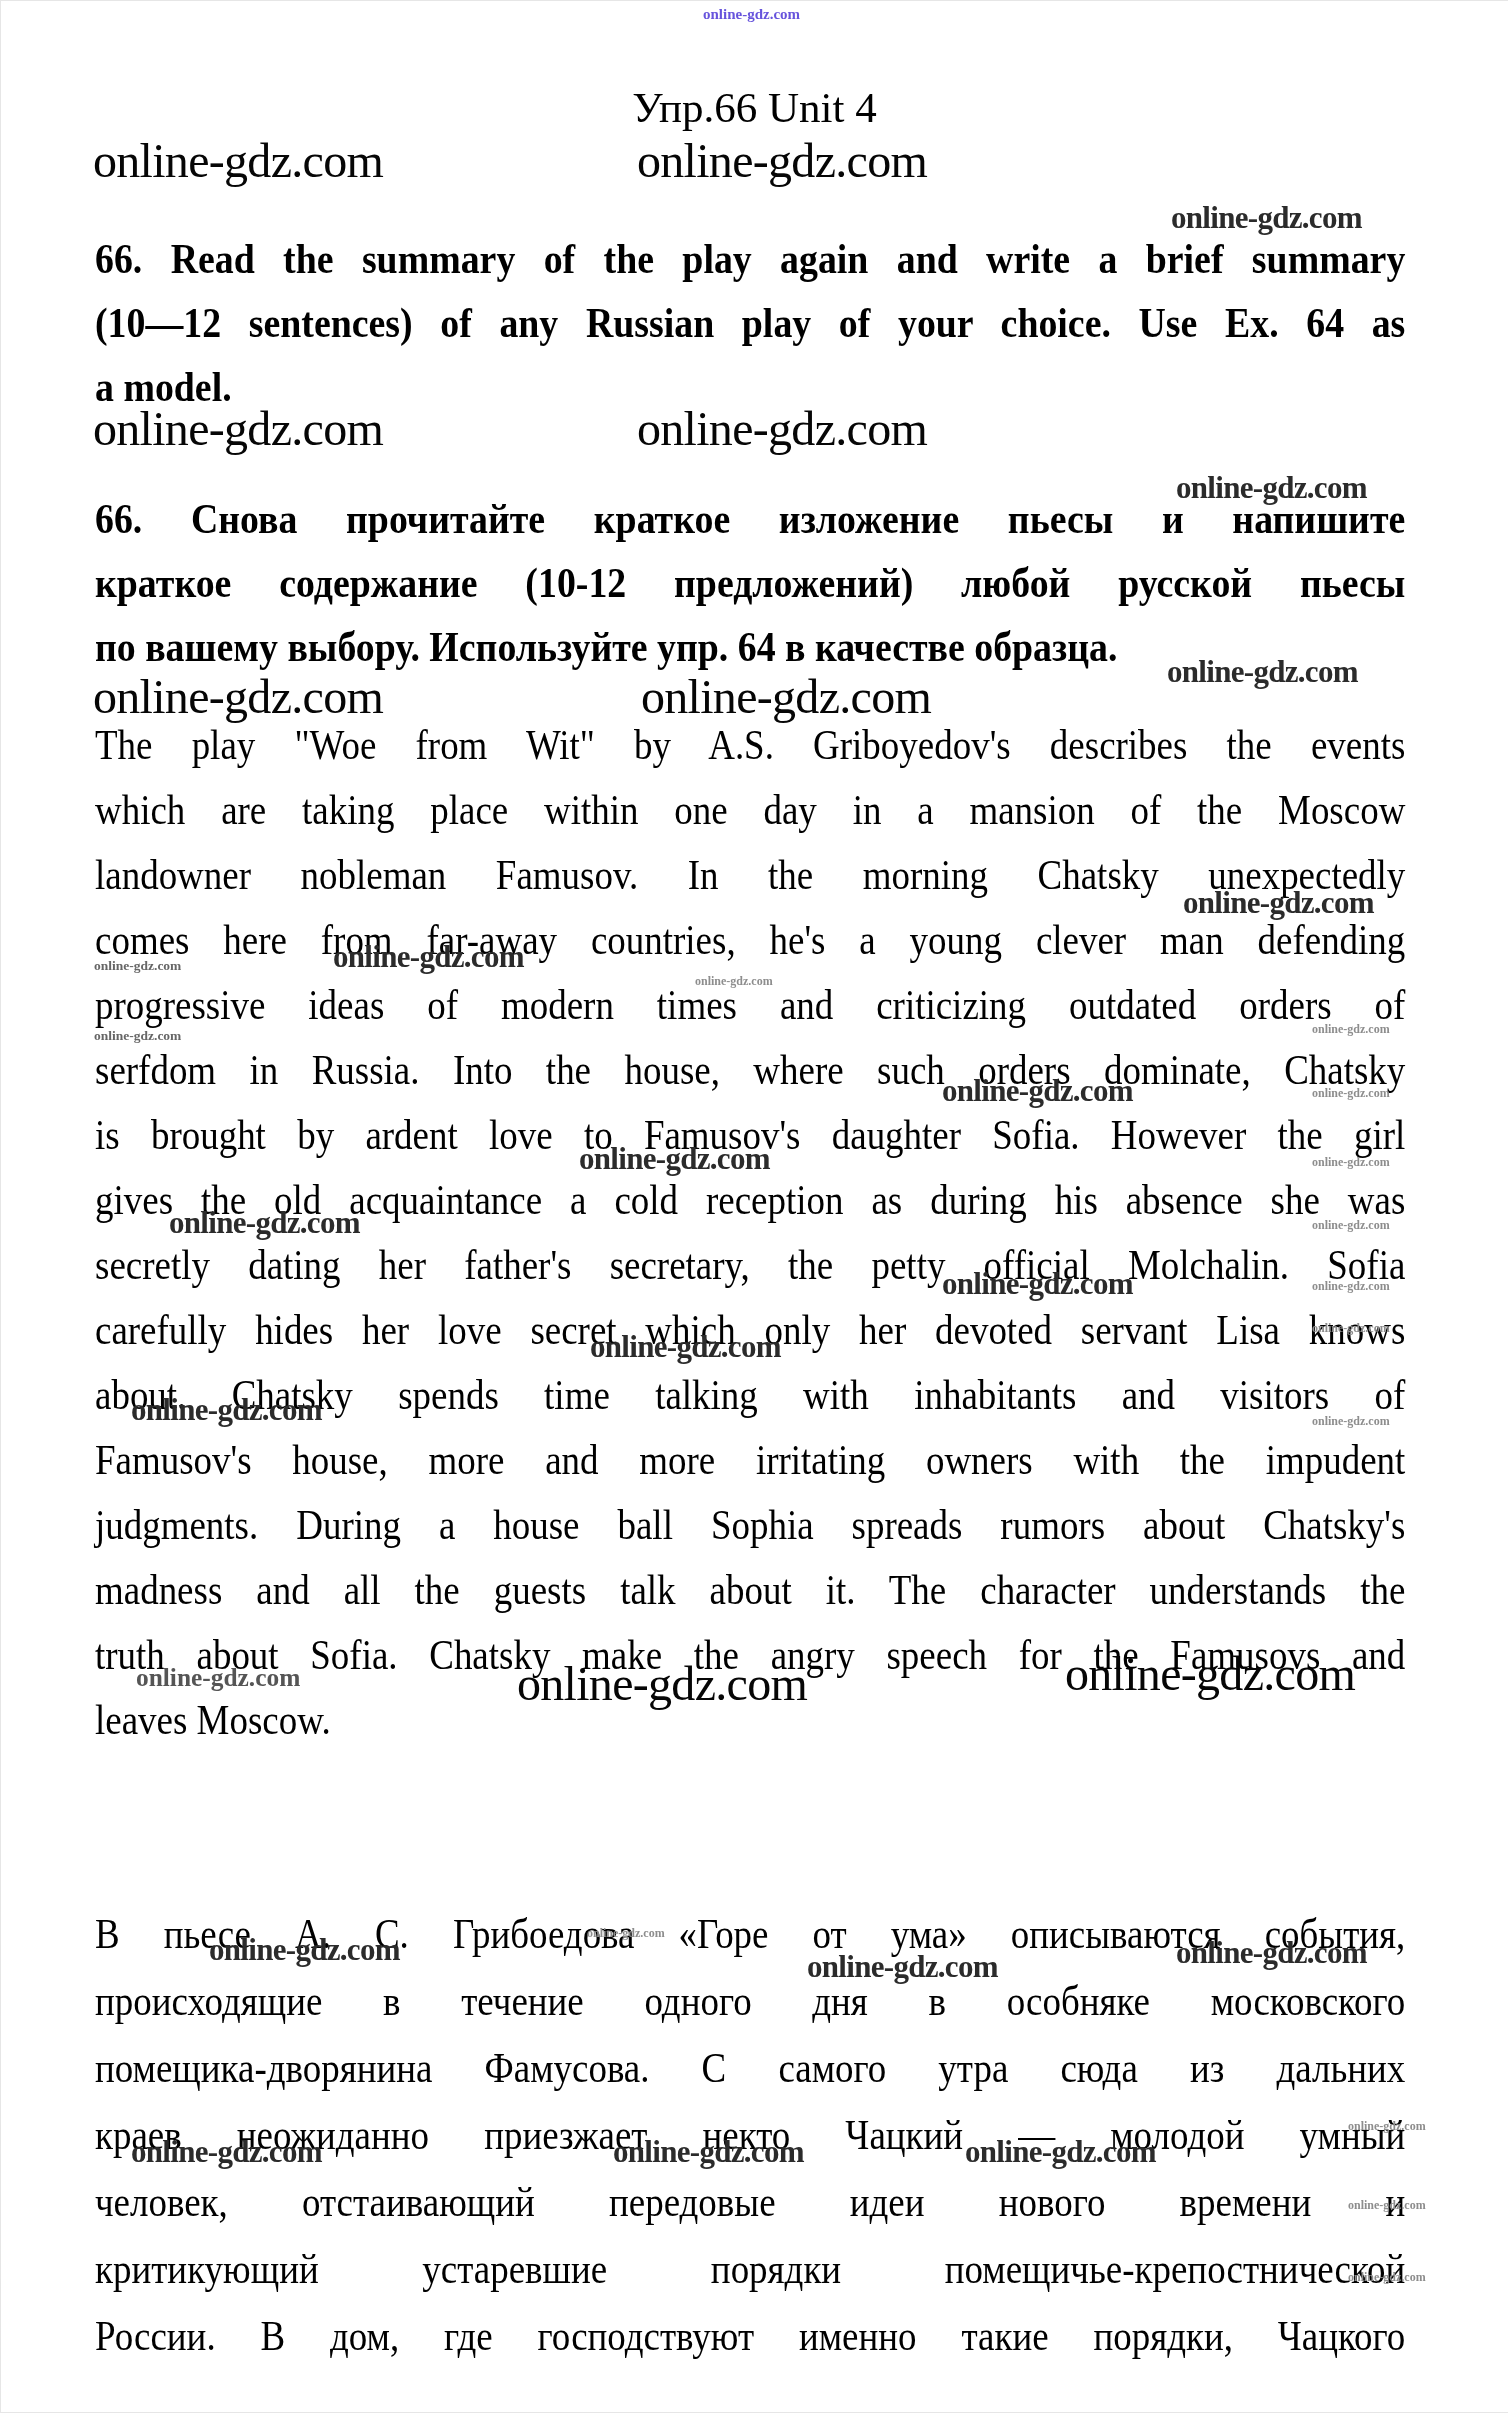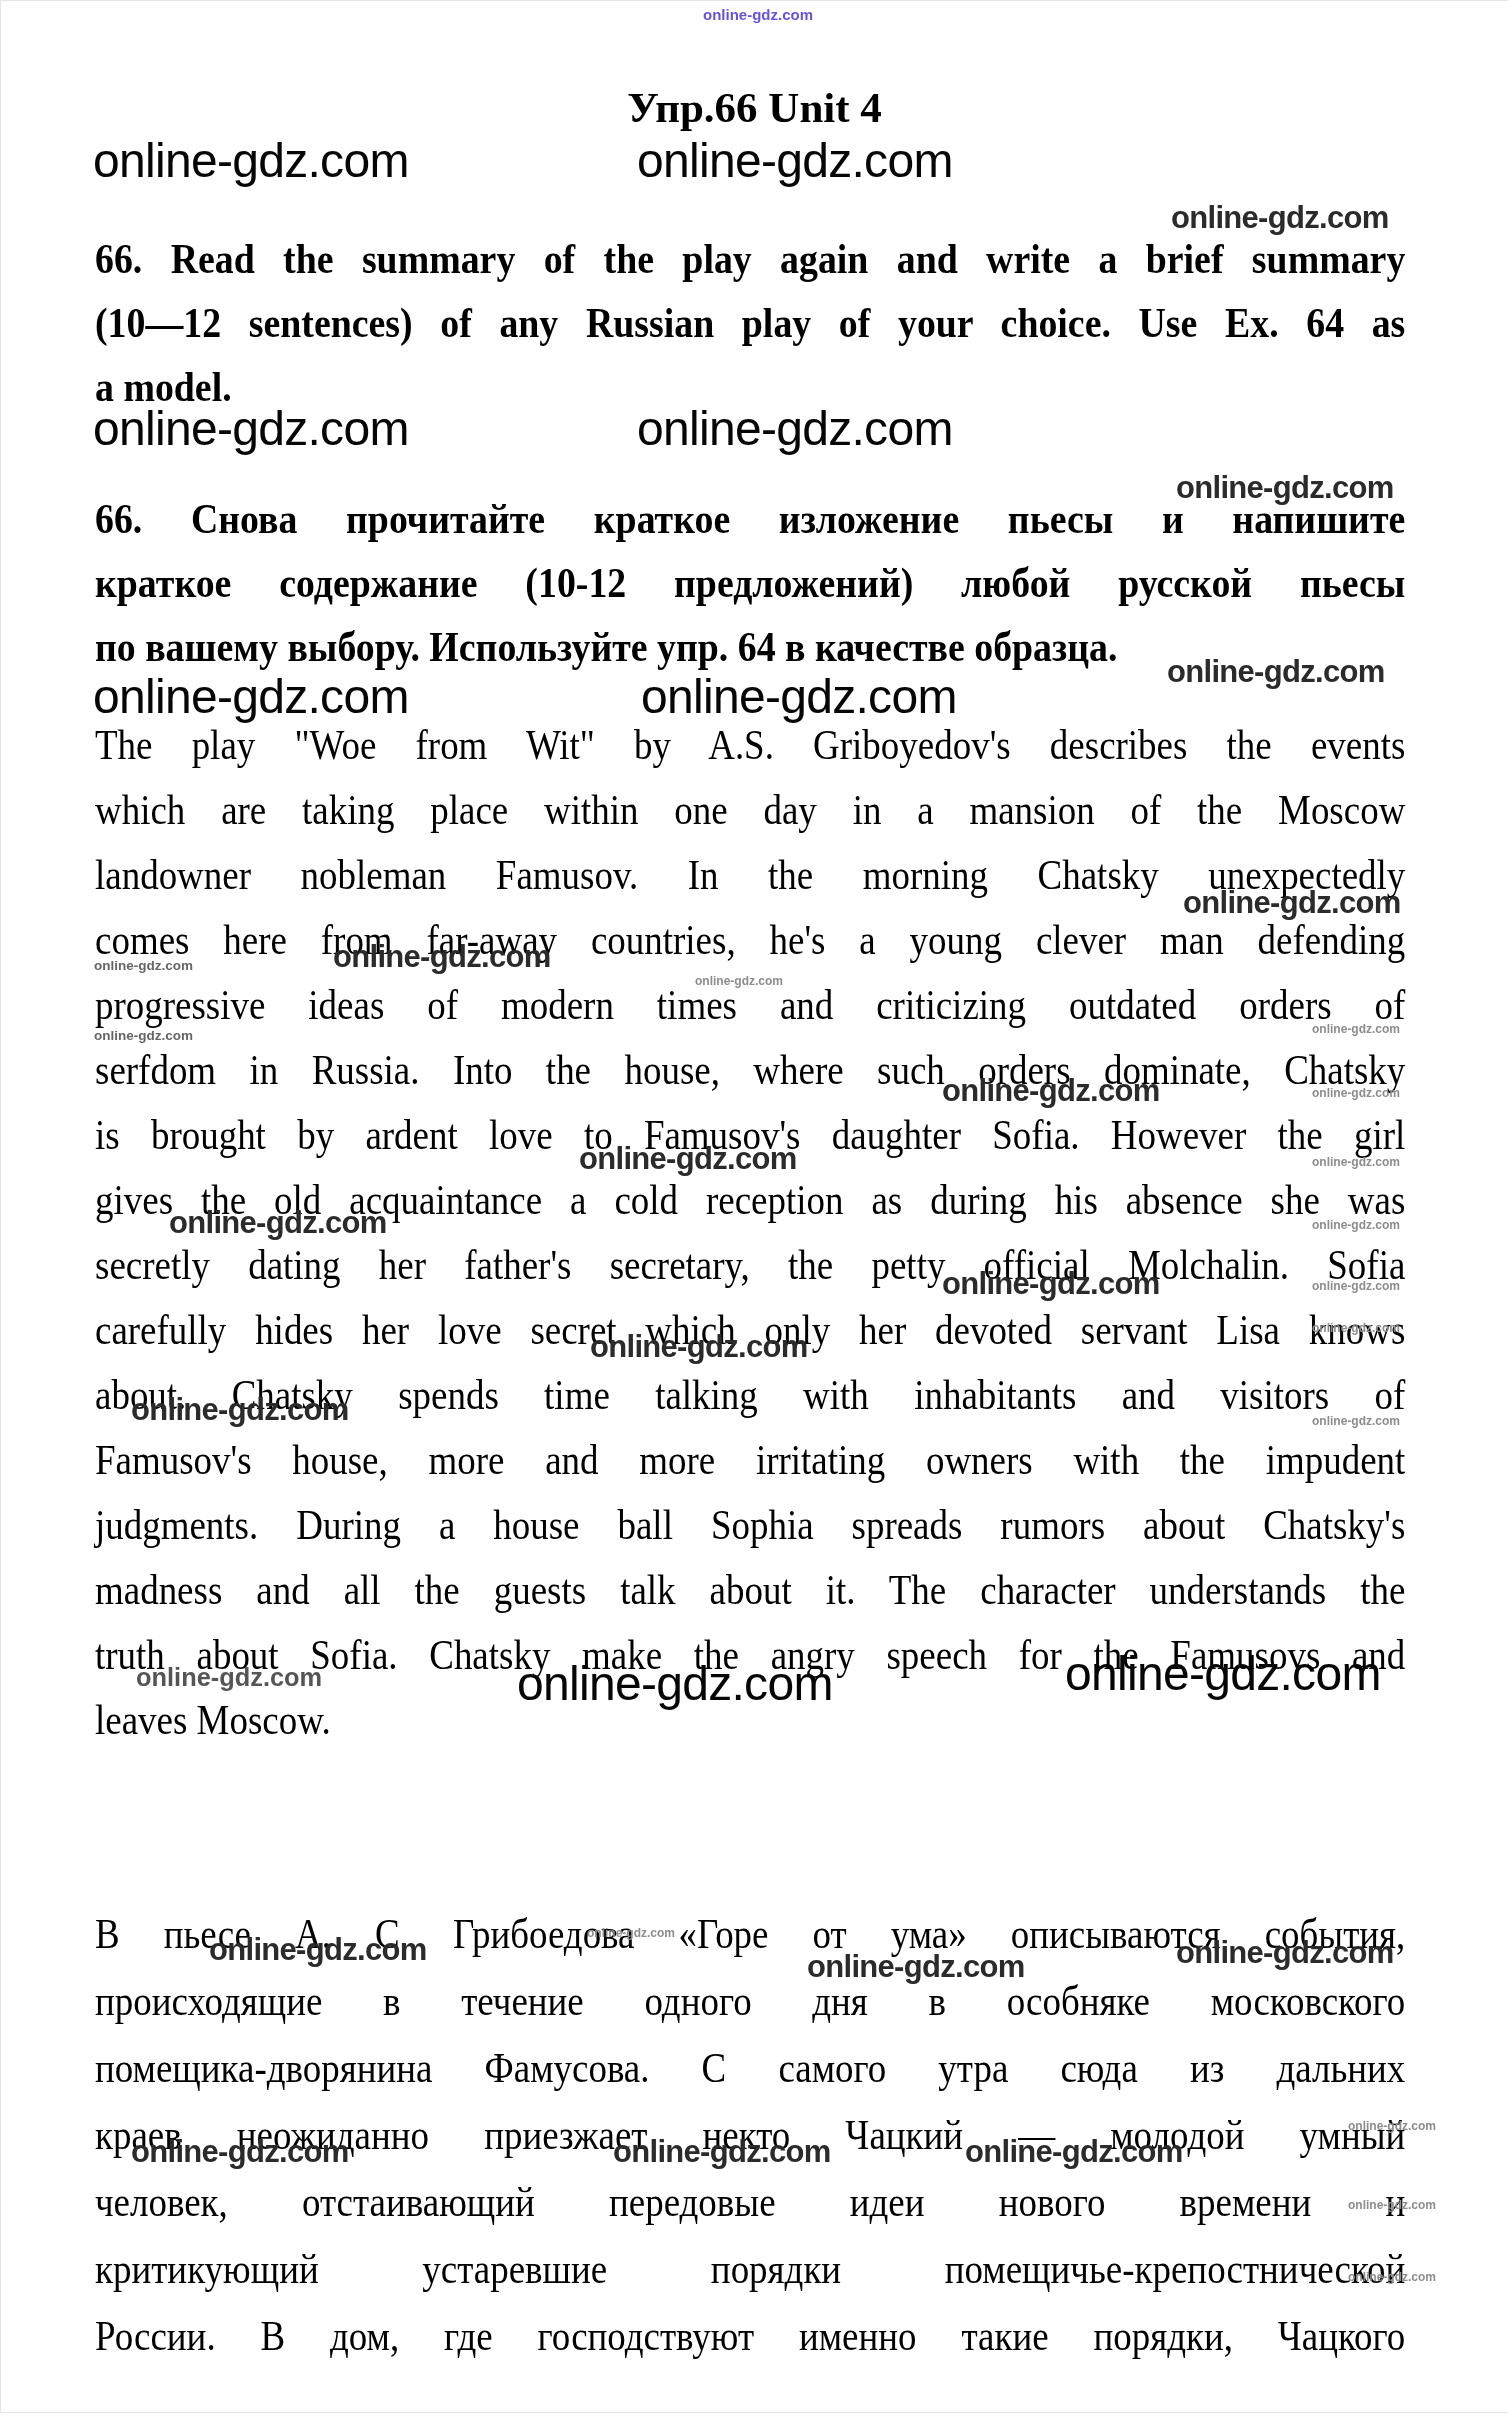--- a/index.html
+++ b/index.html
@@ -4,35 +4,35 @@
 <style>
   html,body{margin:0;padding:0;background:#f0f0f0;}
   .page{
     position:relative;width:1509px;height:2413px;margin:0 auto;
     background:#ffffff;overflow:hidden;box-sizing:border-box;
     border:0.7px solid #e6e6e6;
     font-family:"Liberation Serif","DejaVu Serif",serif;color:#000;
   }
   .page-title{
     position:absolute;left:0;right:0;top:82px;text-align:center;
-    font-weight:bold;font-size:43px;letter-spacing:0;
+    font-weight:normal;font-size:43px;letter-spacing:0;
   }
   
   .para{
     position:absolute;left:94px;width:1489px;
     transform:scaleX(0.88);transform-origin:left top;
   }
   .jline{text-align:justify;text-align-last:justify;overflow:visible;white-space:nowrap0;}
   .jline.short{text-align-last:left;}
   .task{font-weight:bold;font-size:43px;line-height:64px;}
   .ans{font-size:42px;line-height:65px;}
   .ansru{font-size:42px;line-height:67px;}
   
   .wm{
-    position:absolute;font-family:Liberation Sans, sans-serif;
+    position:absolute;font-family:Liberation Serif, serif;
     white-space:nowrap;line-height:1;
   }
   .wm-big{font-size:48px;color:#060606;letter-spacing:-0.7px;}
   .wm-md{font-size:31px;font-weight:bold;color:#2b2b2b;letter-spacing:-0.7px;}
   .wm-sm{font-size:25.4px;font-weight:bold;color:#555;}
   .wm-tiny{font-size:13.5px;font-weight:bold;color:#666;}
   .wm-tiny2{font-size:12px;font-weight:bold;color:#8d8d8d;}
   .wm-blue{font-size:15px;font-weight:bold;color:#5742d9;opacity:.9;}
 </style>
 </head>

